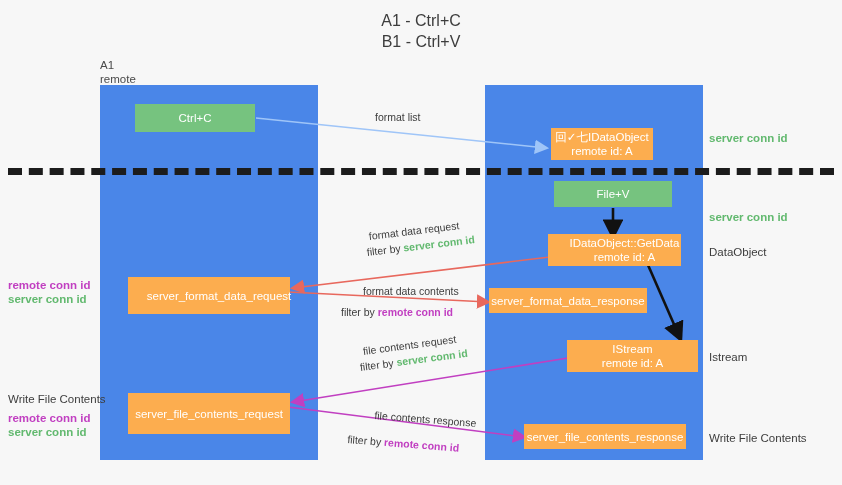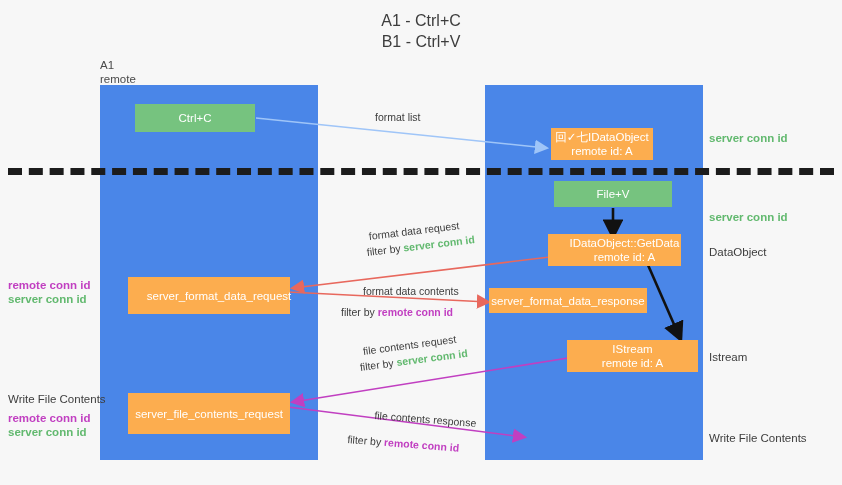--- a/index.html
+++ b/index.html
@@ -161,20 +161,21 @@
 
   <div class="node orange" style="left:128px; top:277px; width:162px; height:37px;padding-left:20px;">server_format_data_request</div>
 
   <div class="node orange" style="left:489px; top:288px; width:158px; height:25px;">server_format_data_response</div>
 
   <div class="node orange" style="left:567px; top:340px; width:131px; height:32px;">IStream
 remote id: A</div>
 
   <div class="node orange" style="left:128px; top:393px; width:162px; height:41px;">server_file_contents_request</div>
 
+  <div class="node orange" style="left:524px; top:424px; width:162px; height:25px;">server_file_contents_response</div>
 
   <div class="dash-rule"></div>
 
   <div class="side-label conn-green" style="left:709px; top:131px;">server conn id</div>
   <div class="side-label conn-green" style="left:709px; top:210px;">server conn id</div>
   <div class="side-label" style="left:709px; top:245px;">DataObject</div>
   <div class="side-label" style="left:709px; top:350px;">Istream</div>
   <div class="side-label" style="left:709px; top:431px;">Write File Contents</div>
 
   <div class="plain-label" style="left:8px; top:392px;">Write File Contents</div>

